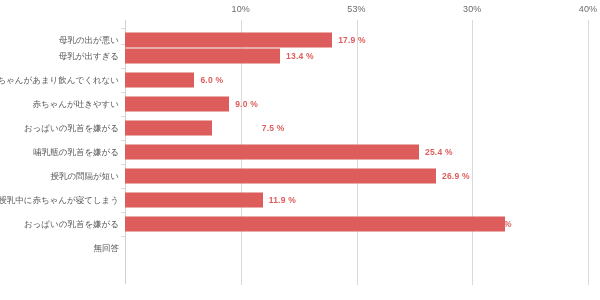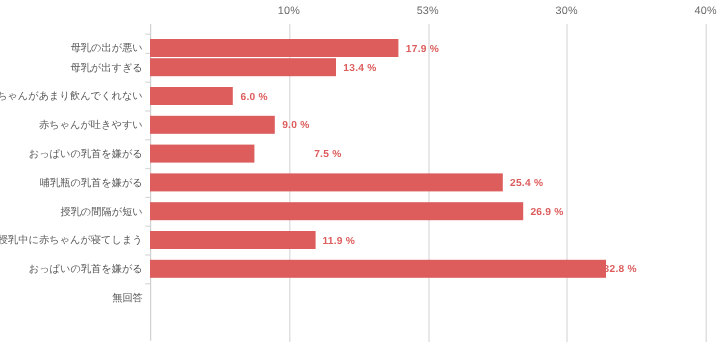--- a/index.html
+++ b/index.html
@@ -159,21 +159,21 @@
       <div class="row" style="top: 188px;">
         <div class="tick-mark" style="background: rgb(217, 217, 217);"></div>
         <div class="cat-label" style="color: rgb(85, 85, 85);">授乳中に赤ちゃんが寝てしまう</div>
         <div class="bar" style="width: 137.743px; background: rgb(221, 92, 92);"></div>
         <div class="bar-value" style="left: 268.743px; color: rgb(221, 92, 92);">11.9 %</div>
       </div>
       <div class="row" style="top: 212px;">
         <div class="tick-mark" style="background: rgb(217, 217, 217);"></div>
         <div class="cat-label" style="color: rgb(85, 85, 85);">おっぱいの乳首を嫌がる</div>
         <div class="bar" style="width: 379.66px; background: rgb(221, 92, 92);"></div>
-        <div class="bar-value" style="left: 503px; color: rgb(221, 92, 92);">32.8 %</div>
+        <div class="bar-value" style="left: 484px; color: rgb(221, 92, 92); font-style: italic;">32.8 %</div>
       </div>
       <div class="row" style="top: 236px;">
         <div class="tick-mark" style="background: rgb(217, 217, 217);"></div>
         <div class="cat-label" style="color: rgb(85, 85, 85);">無回答</div>
       </div>
     </div>
 
 </div>
 
 </body></html>

